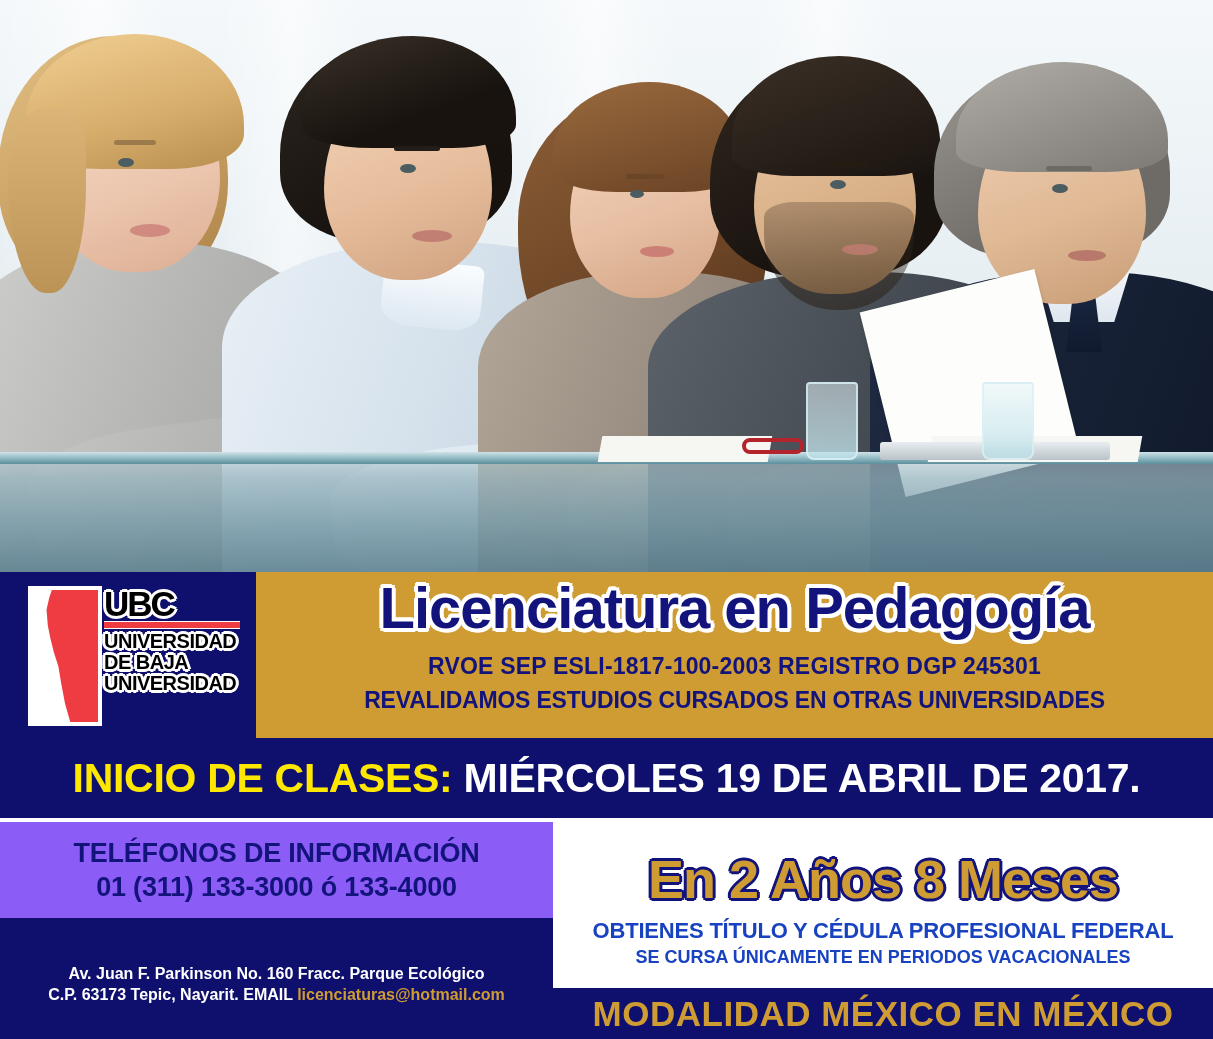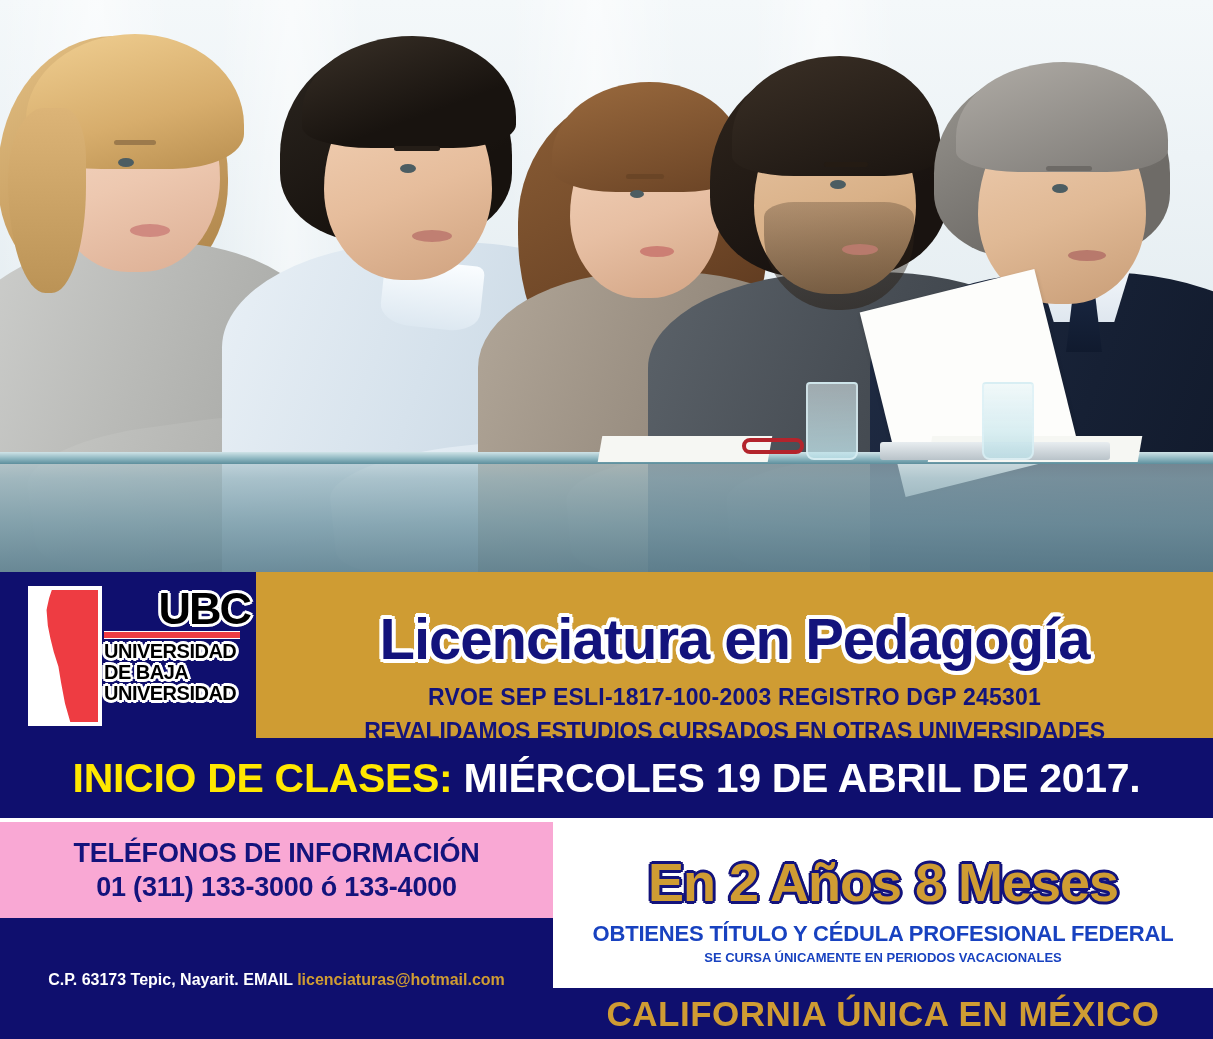--- a/index.html
+++ b/index.html
@@ -172,51 +172,51 @@
     clip-path:polygon(30% 0%, 100% 0%, 100% 100%, 58% 100%, 50% 86%, 44% 70%, 40% 58%,
                       33% 47%, 28% 37%, 24% 27%, 22% 15%, 26% 6%); }
   #bajaWhite { position:absolute; inset:0; background:#ffffff;
     clip-path:polygon(0 0, 28% 0, 23% 9%, 20% 20%, 23% 32%, 29% 43%, 35% 55%,
                       40% 68%, 46% 84%, 53% 100%, 0 100%); }
   #logoText { position:absolute; left:72px; top:0; width:150px; height:140px; }
   .lt { font-weight:900; color:#000; text-shadow:
        -2px -2px 0 #fff, 2px -2px 0 #fff, -2px 2px 0 #fff, 2px 2px 0 #fff,
        0 3px 0 #fff, 3px 0 0 #fff, -3px 0 0 #fff, 0 -3px 0 #fff;
        letter-spacing:-.5px; line-height:1; }
-  #ubcWord { font-size:45px; padding-left:4px; letter-spacing:-2px;text-align:right; }
+  #ubcWord { font-size:35px; padding-left:4px; letter-spacing:-2px; }
   #redrule { height:6px; background:#ee3c42; width:136px; margin:1px 0 3px 4px;
        box-shadow:0 1px 0 #fff, 0 -1px 0 #fff; }
   .ltline { font-size:20px; padding-left:4px; margin-top:1px; }
 
   #bannerTextWrap { position:absolute; left:256px; top:0; width:957px; height:166px;
     display:flex; flex-direction:column; align-items:center; justify-content:flex-start;
     padding-top:6px; }
   #mainTitle {
     font-size:58px; font-weight:900; color:#13137c; letter-spacing:-1px;
     text-shadow:
       -3px -3px 0 #fff, 3px -3px 0 #fff, -3px 3px 0 #fff, 3px 3px 0 #fff,
       0 -4px 0 #fff, 0 4px 0 #fff, -4px 0 0 #fff, 4px 0 0 #fff,
       -2px -4px 0 #fff, 2px 4px 0 #fff;
-    line-height:1.05; white-space:nowrap;margin-top:31px;
+    line-height:1.05; white-space:nowrap;
   }
   #rvoeLine { margin-top:14px; font-size:23px; font-weight:900; color:#13137c;
     letter-spacing:.2px; white-space:nowrap; }
   #revalidaLine { margin-top:7px; font-size:23px; font-weight:900; color:#13137c;
     letter-spacing:-.2px; white-space:nowrap; }
 
   
   #inicioBar { position:absolute; left:0; top:738px; width:1213px; height:80px;
     background:#0f0f6e; display:flex; align-items:center; justify-content:center; }
   #inicioText { font-size:41px; font-weight:900; color:#ffffff; letter-spacing:-.3px;
     white-space:nowrap; }
   #inicioText .hl { color:#ffe800; }
 
   
   #phonesBlock { position:absolute; left:0; top:822px; width:553px; height:96px;
-    background:#f9a8d4; display:flex; flex-direction:column;
+    background:#8b5cf6; display:flex; flex-direction:column;
     align-items:center; justify-content:center; }
   #phonesTitle { font-size:27px; font-weight:900; color:#13137c; letter-spacing:-.2px; }
   #phonesNums  { font-size:27px; font-weight:900; color:#13137c; margin-top:3px; letter-spacing:-.2px; }
 
   #webBlock { position:absolute; left:0; top:918px; width:553px; height:121px;
     background:#0f0f6e; display:flex; flex-direction:column;
     align-items:center; justify-content:center; }
   #webUrl { font-size:34px; font-weight:900; color:#ffffff; letter-spacing:-.3px; }
   #addr1 { font-size:16px; font-weight:700; color:#ffffff; margin-top:12px; white-space:nowrap; }
   #addr2 { font-size:16px; font-weight:700; color:#ffffff; margin-top:3px; white-space:nowrap; }
@@ -226,21 +226,21 @@
   #durBlock { position:absolute; left:553px; top:822px; width:660px; height:166px;
     background:#ffffff; display:flex; flex-direction:column;
     align-items:center; justify-content:center; }
   #durHeadline { font-size:54px; font-weight:900; color:#cf9c33; letter-spacing:-1px;
     white-space:nowrap; margin-top:6px;
     text-shadow:
       -2px -2px 0 #13137c, 2px -2px 0 #13137c, -2px 2px 0 #13137c, 2px 2px 0 #13137c,
       0 -3px 0 #13137c, 0 3px 0 #13137c, -3px 0 0 #13137c, 3px 0 0 #13137c; }
   #durSub1 { font-size:22px; font-weight:900; color:#1842c0; margin-top:8px;
     letter-spacing:-.2px; white-space:nowrap; }
-  #durSub2 { font-size:13px; font-weight:700; color:#1842c0; margin-top:3px;
+  #durSub2 { font-size:18px; font-weight:700; color:#1842c0; margin-top:3px;
     letter-spacing:0; white-space:nowrap; }
 
   #modBar { position:absolute; left:553px; top:988px; width:660px; height:51px;
     background:#0f0f6e; display:flex; align-items:center; justify-content:center; }
   #modText { font-size:35px; font-weight:700; color:#cf9c33; letter-spacing:.5px;
     white-space:nowrap; }
 
   #whiteGap { position:absolute; left:553px; top:818px; width:660px; height:4px; background:#fff; }
 </style>
 </head>
@@ -353,27 +353,28 @@
     <span>MIÉRCOLES 19 DE ABRIL DE 2017.</span>
   </div>
 </div>
 
 <div id="phonesBlock">
   <div id="phonesTitle">TELÉFONOS DE INFORMACIÓN</div>
   <div id="phonesNums">01 (311) 133-3000 ó 133-4000</div>
 </div>
 
 <div id="webBlock">
+  <div id="addr1">Av. Juan F. Parkinson No. 160  Fracc. Parque Ecológico</div>
   <div id="addr2">
     <span>C.P. 63173  Tepic, Nayarit.   EMAIL </span><span class="mail">licenciaturas@hotmail.com</span>
   </div>
 </div>
 
 <div id="whiteGap"></div>
 <div id="durBlock">
   <div id="durHeadline">En 2 Años 8 Meses</div>
   <div id="durSub1">OBTIENES TÍTULO Y CÉDULA PROFESIONAL FEDERAL</div>
   <div id="durSub2">SE CURSA ÚNICAMENTE EN PERIODOS VACACIONALES</div>
 </div>
 
 <div id="modBar">
-  <div id="modText">CALIFORNIA ÚNICA EN MÉXICO</div>
+  <div id="modText">MODALIDAD MÉXICO EN MÉXICO</div>
 </div>
 
 </body></html>

